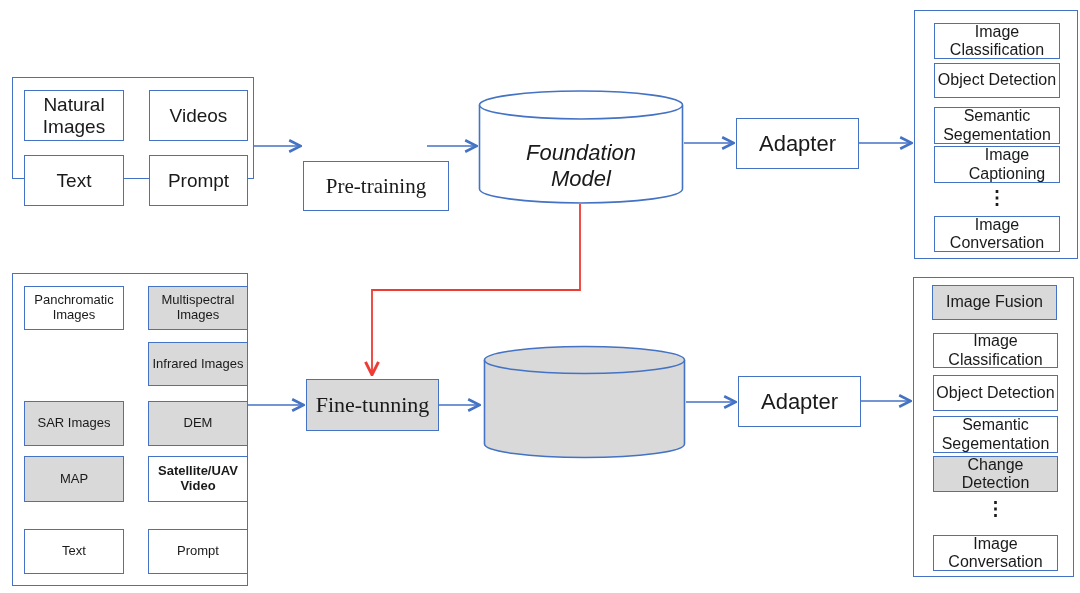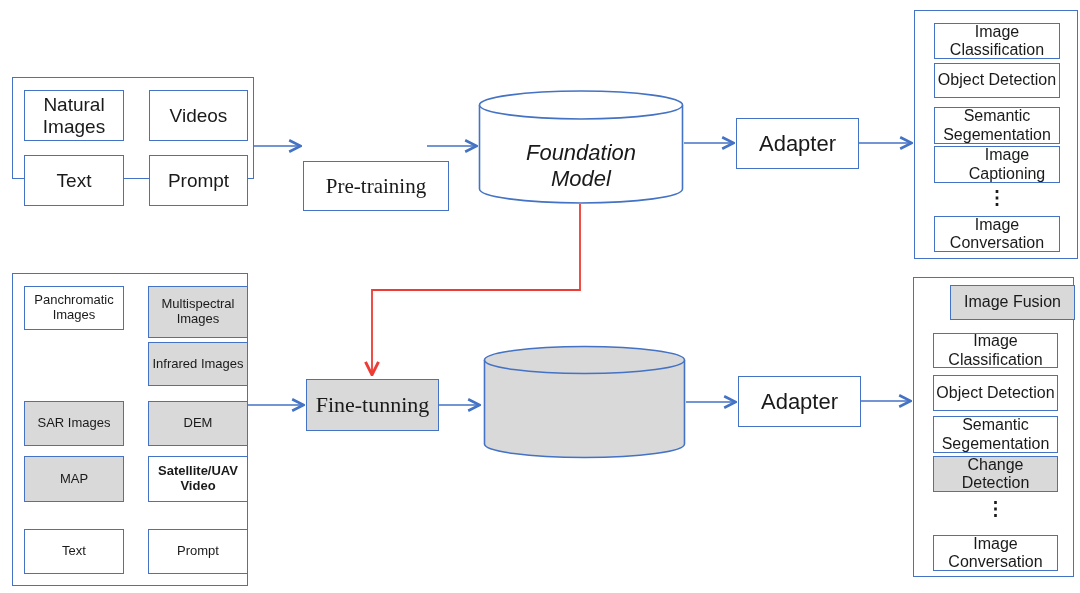--- a/index.html
+++ b/index.html
@@ -137,21 +137,21 @@
     <div class="dots" style="left:19px;top:174px;width:126px;height:24px;">⋮</div>
     <div class="box fs14" style="left:19px;top:205px;width:126px;height:36px;">
         <span>Image Conversation</span>
       </div>
   </div>
 
   <div class="panel" style="left:12px;top:273px;width:236px;height:313px;">
     <div class="box fs13" style="left:11px;top:12px;width:100px;height:44px;">
         <span>Panchromatic Images</span>
       </div>
-    <div class="box gray fs13" style="left:135px;top:12px;width:100px;height:52px;">
+    <div class="box gray fs13" style="left:135px;top:12px;width:100px;height:44px;">
         <span>Multispectral Images</span>
       </div>
     <div class="box gray fs13" style="left:135px;top:68px;width:100px;height:44px;">
         <span>Infrared Images</span>
       </div>
     <div class="box gray fs13" style="left:11px;top:127px;width:100px;height:45px;">
         <span>SAR Images</span>
       </div>
     <div class="box gray fs13" style="left:135px;top:127px;width:100px;height:45px;">
         <span>DEM</span>
@@ -179,21 +179,21 @@
       <path d="M1.5,15 L1.5,99 A100,13.5 0 0 0 201.5,99 L201.5,15" style="fill:var(--fill-gray,#D9D9D9);stroke:var(--border-blue,#4472C4)" stroke-width="1.6"></path>
       <ellipse cx="101.5" cy="15" rx="100" ry="13.5" style="fill:var(--fill-gray,#D9D9D9);stroke:var(--border-blue,#4472C4)" stroke-width="1.6"></ellipse>
     </svg>
   </div>
 
   <div class="box fs22" style="left:738px;top:376px;width:123px;height:51px;">
     <span>Adapter</span>
   </div>
 
   <div class="panel" style="left:913px;top:277px;width:161px;height:300px;">
-    <div class="box gray fs14" style="left:36px;top:7px;width:125px;height:35px;">
+    <div class="box gray fs14" style="left:18px;top:7px;width:125px;height:35px;">
         <span>Image Fusion</span>
       </div>
     <div class="box fs14" style="left:19px;top:55px;width:125px;height:35px;">
         <span>Image Classification</span>
       </div>
     <div class="box fs14" style="left:19px;top:97px;width:125px;height:36px;">
         <span>Object Detection</span>
       </div>
     <div class="box fs14" style="left:19px;top:138px;width:125px;height:37px;">
         <span>Semantic Segementation</span>

